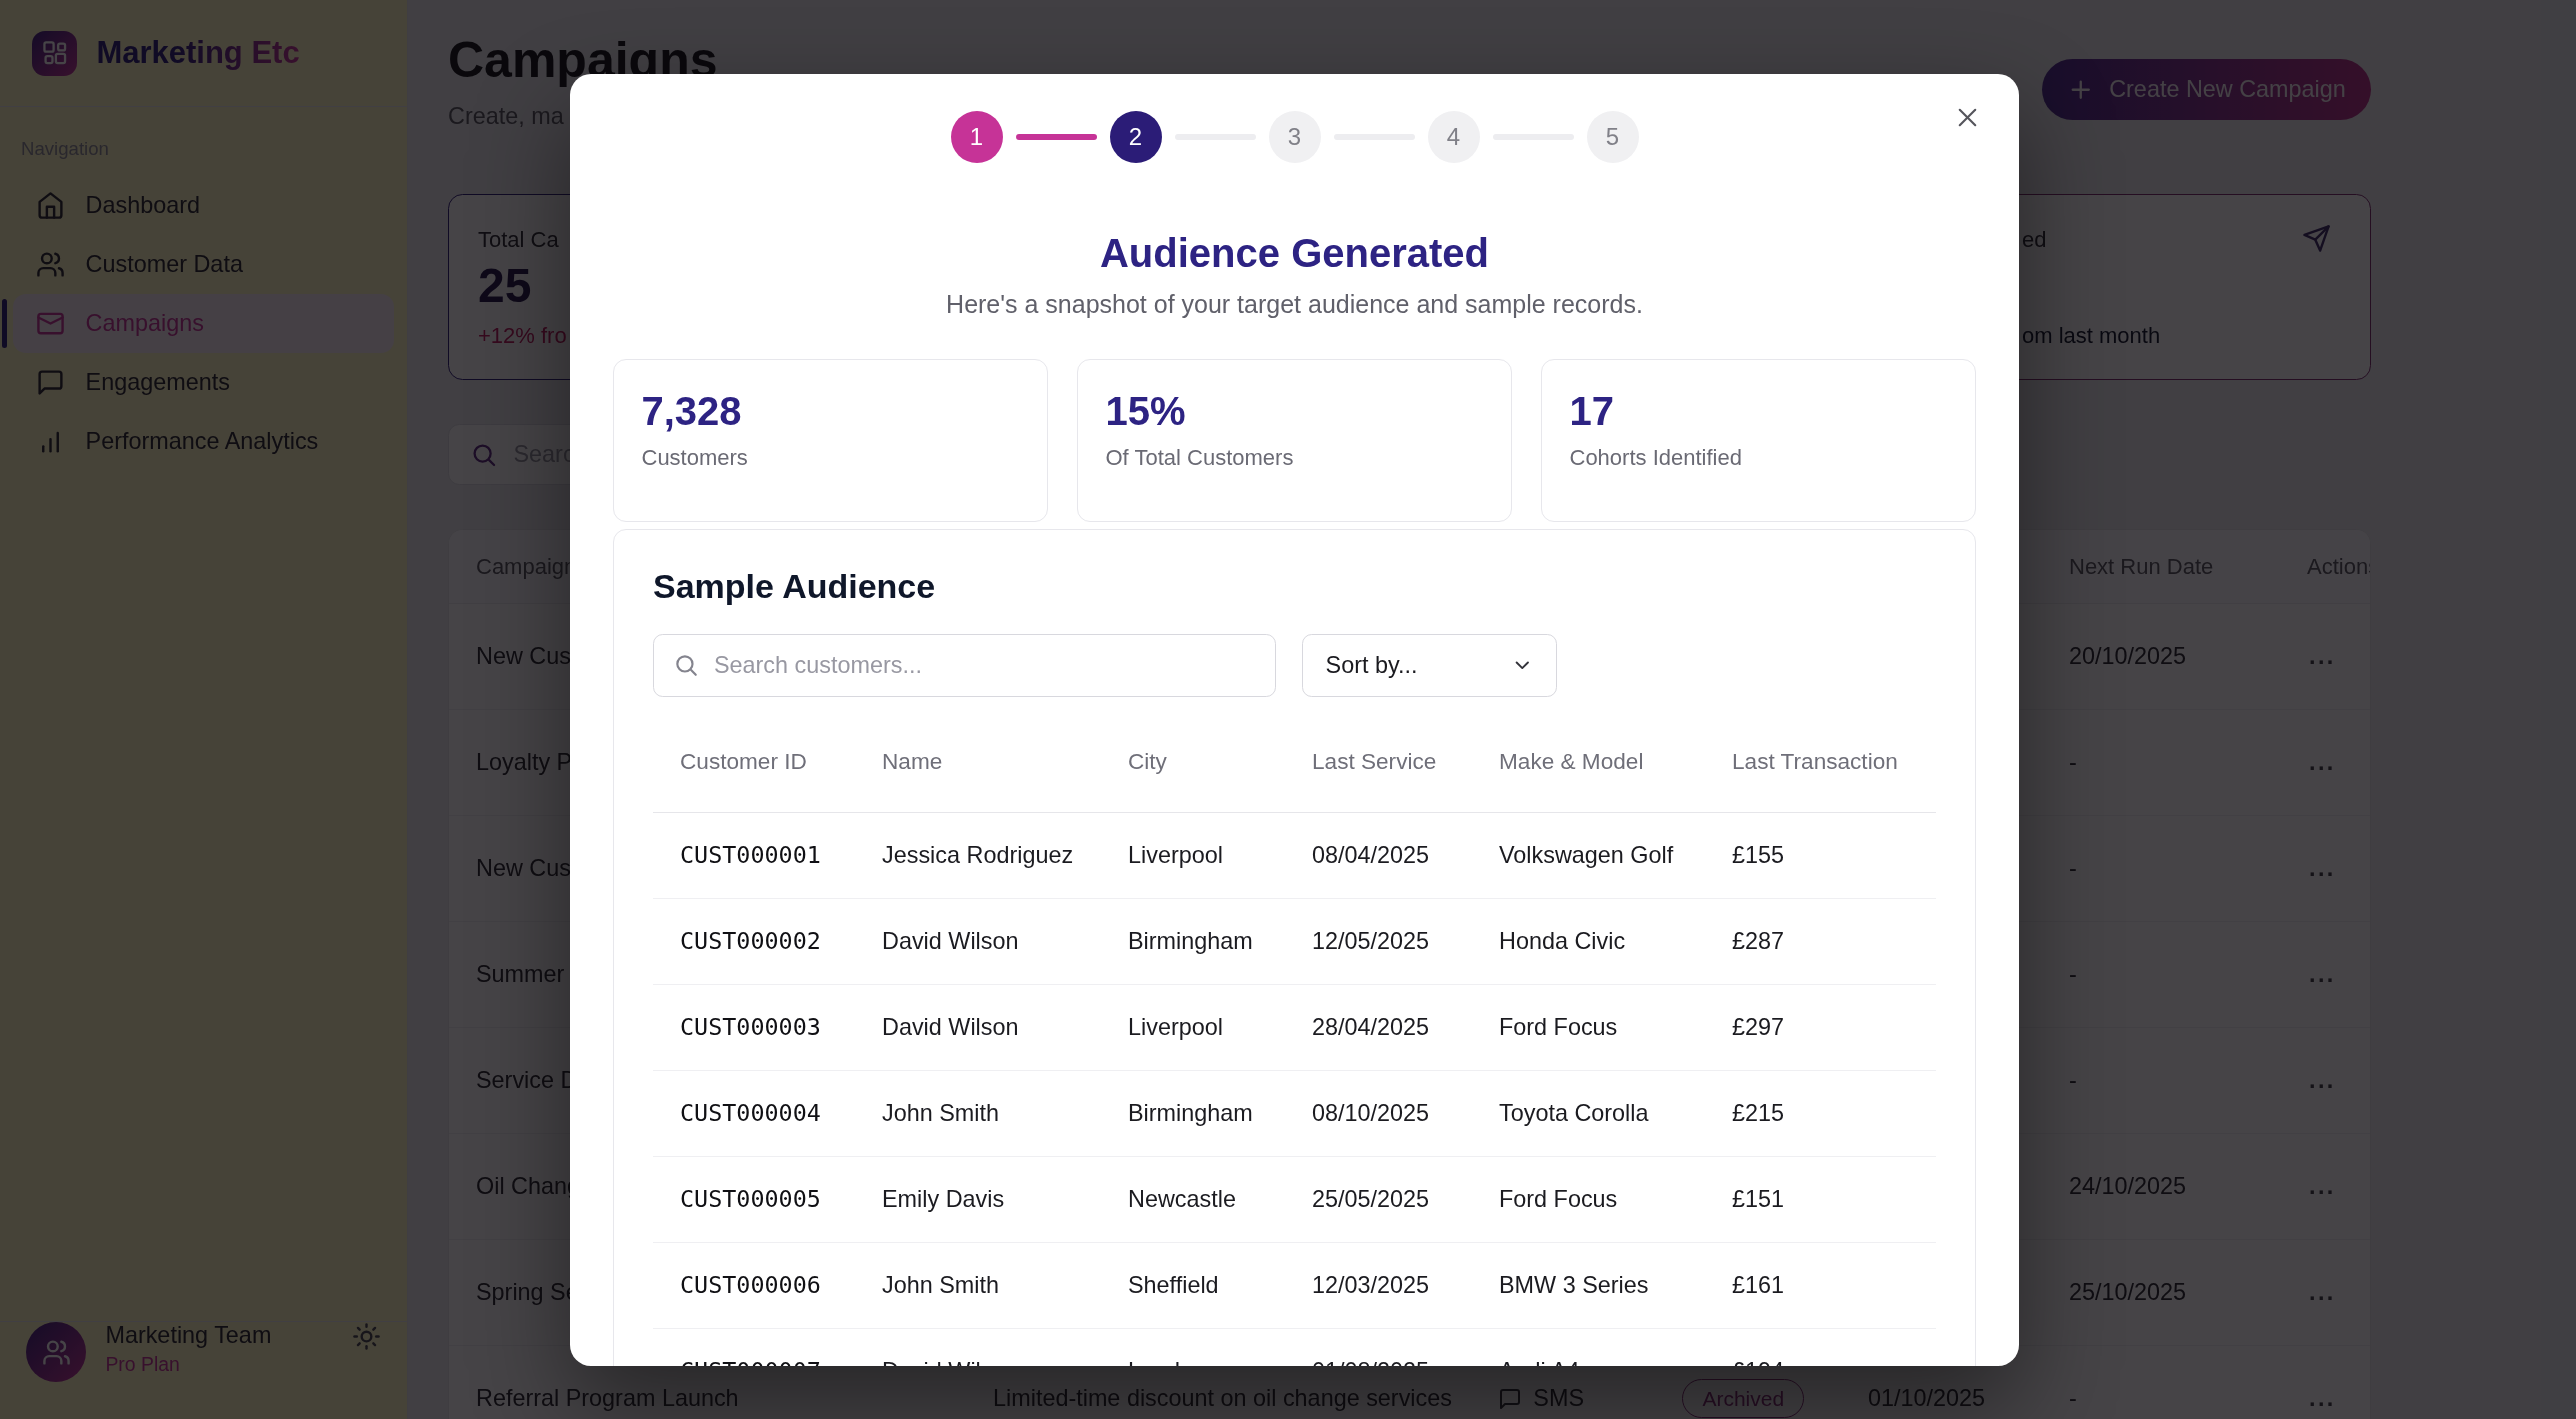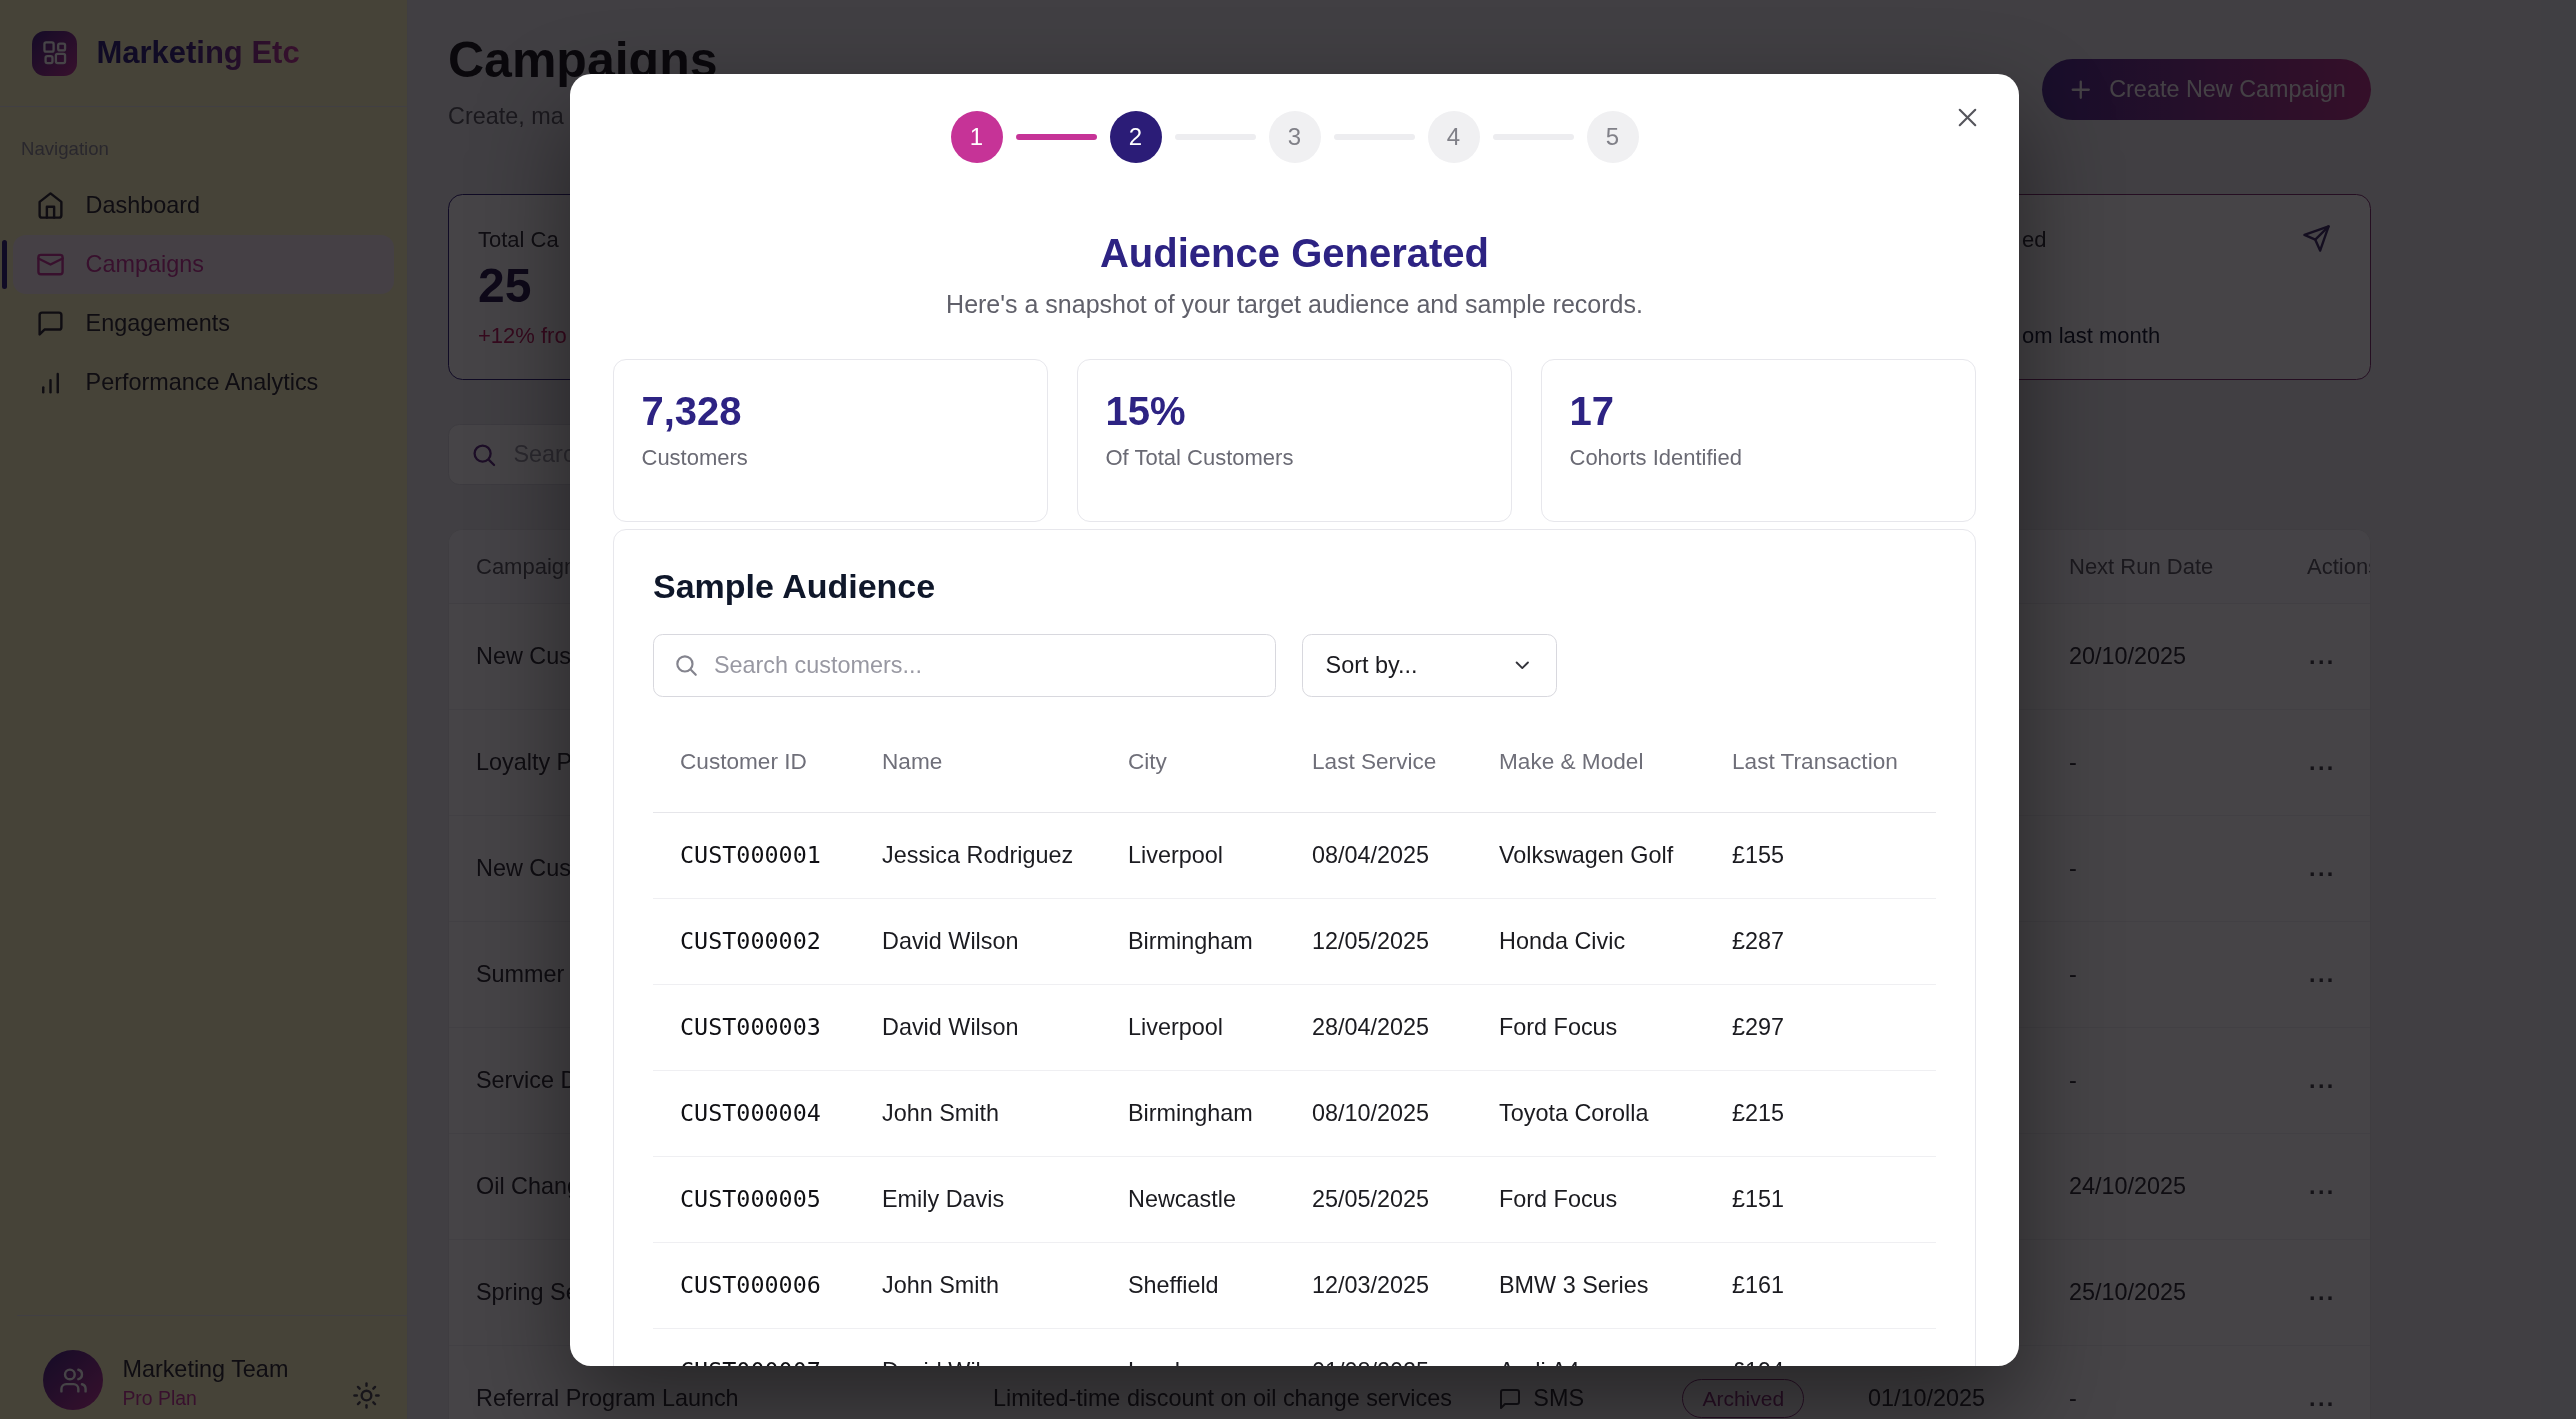--- a/index.html
+++ b/index.html
@@ -20,22 +20,22 @@
                 background:linear-gradient(90deg,#2b1c77 40%,#c63397);
                 -webkit-background-clip:text; background-clip:text; color:transparent; }
   .nav-section { margin:31px 21px 0; font-size:18.6px; color:#8d8d97; }
   .nav { margin:16px 13px 0; }
   .nav-item { height:59px; display:flex; align-items:center; gap:21px; padding:0 22.6px;
               border-radius:13px; font-size:23.4px; color:#26262e; position:relative; cursor:pointer; }
   .nav-item svg { width:29px; height:29px; flex:none; }
   .nav-item.active { background:#faf0f7; color:#c63397; }
   .nav-item.active::before { content:""; position:absolute; left:-11.3px; top:4.8px; bottom:4.8px;
               width:5.7px; border-radius:4.8px; background:#2b1c77; }
-  .sidebar-footer { position:absolute; left:0; right:0; bottom:10px; height:95px;
-              border-top:1.6px solid #ececf0; display:flex; align-items:flex-end; gap:19.4px; padding:0 26px;margin-left:17px; }
+  .sidebar-footer { position:absolute; left:0; right:0; bottom:4px; height:95px;
+              border-top:1.6px solid #ececf0; display:flex; align-items:flex-start; gap:19.4px; padding:0 26px; }
   .avatar { width:60px; height:60px; border-radius:50%; flex:none;
             background:linear-gradient(135deg,#3b1f7e,#c63397); color:#fff;
             display:flex; align-items:center; justify-content:center; }
   .user-name { font-size:23.4px; color:#26262e; }
   .user-plan { font-size:19.4px; color:#c63397; margin-top:4px; }
   .theme-toggle { margin-left:auto; color:#46464e; cursor:pointer; }
 
   
   .main { position:absolute; left:408px; top:0; right:0; bottom:0; z-index:1; }
   .page-title { position:absolute; left:40px; top:31px; font-size:50px; font-weight:bold; color:#121216; }
@@ -134,20 +134,31 @@
     <nav class="nav">
       <div class="nav-item">
         <span>
             <svg width="29" height="29" viewBox="0 0 24 24" fill="none" stroke="currentColor" stroke-width="2" stroke-linecap="round" stroke-linejoin="round">
               <path d="m3 9 9-7 9 7v11a2 2 0 0 1-2 2H5a2 2 0 0 1-2-2z"></path>
               <polyline points="9 22 9 13 15 13 15 22"></polyline>
             </svg>
           </span>
         <span>Dashboard</span>
       </div>
+      <div class="nav-item">
+        <span>
+            <svg width="29" height="29" viewBox="0 0 24 24" fill="none" stroke="currentColor" stroke-width="2" stroke-linecap="round" stroke-linejoin="round">
+              <path d="M16 21v-2a4 4 0 0 0-4-4H6a4 4 0 0 0-4 4v2"></path>
+              <circle cx="9" cy="7" r="4"></circle>
+              <path d="M22 21v-2a4 4 0 0 0-3-3.87"></path>
+              <path d="M16 3.13a4 4 0 0 1 0 7.75"></path>
+            </svg>
+          </span>
+        <span>Customer Data</span>
+      </div>
       <div class="nav-item active">
         <span>
             <svg width="29" height="29" viewBox="0 0 24 24" fill="none" stroke="currentColor" stroke-width="2" stroke-linecap="round" stroke-linejoin="round">
               <rect x="2" y="4" width="20" height="16" rx="2"></rect>
               <path d="m22 7-10 5L2 7"></path>
             </svg>
           </span>
         <span>Campaigns</span>
       </div>
       <div class="nav-item">

